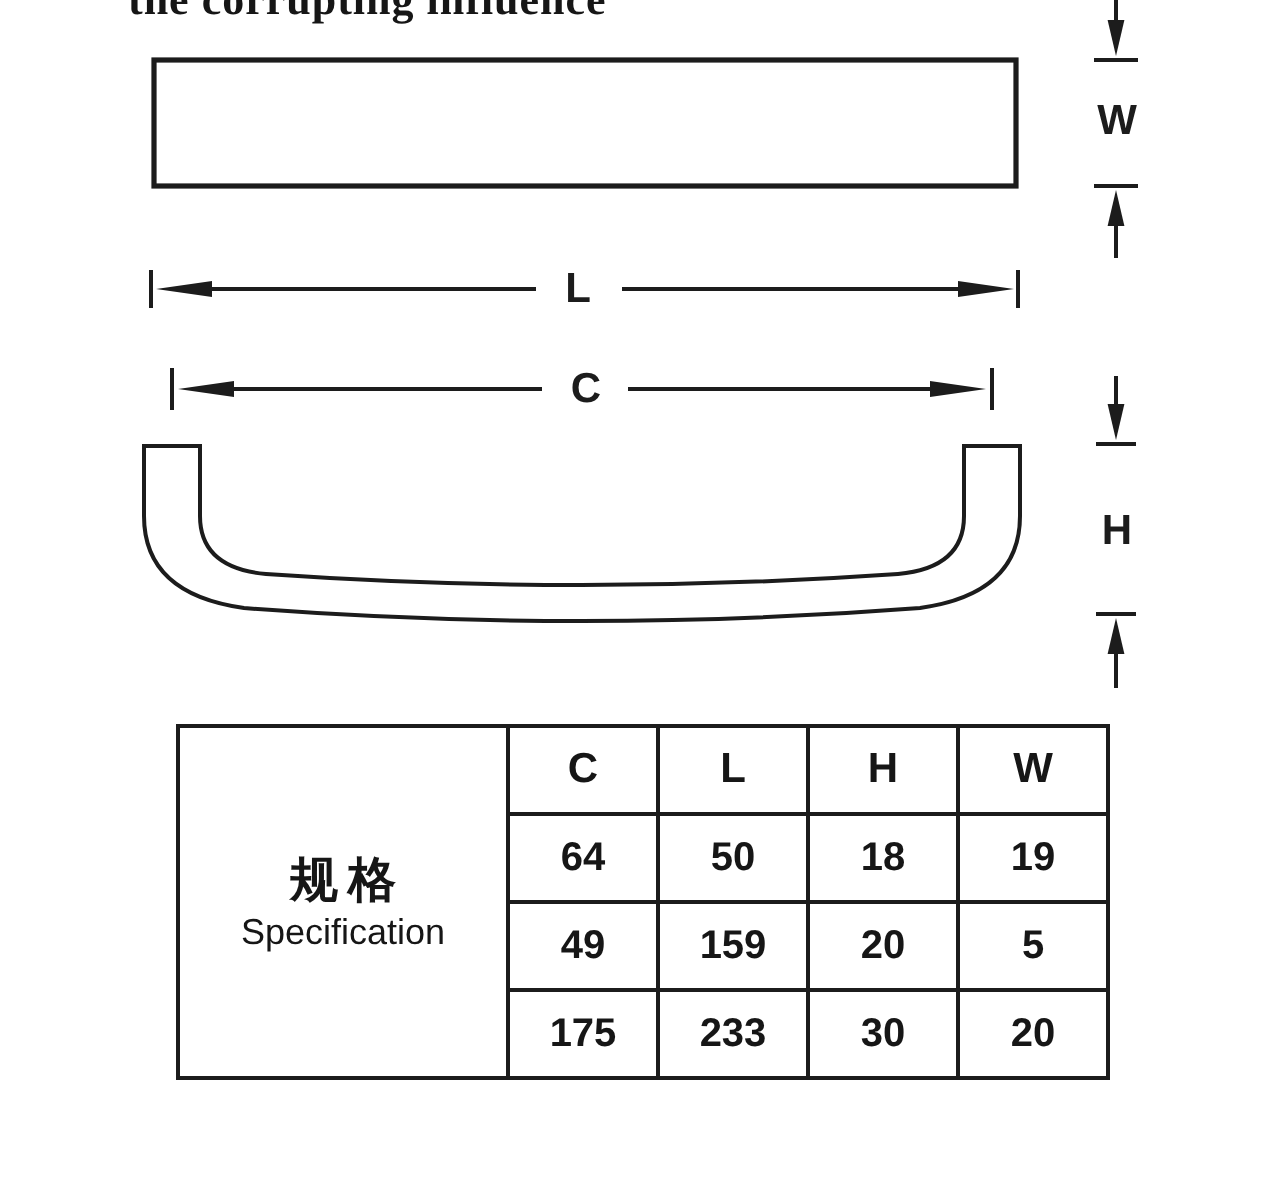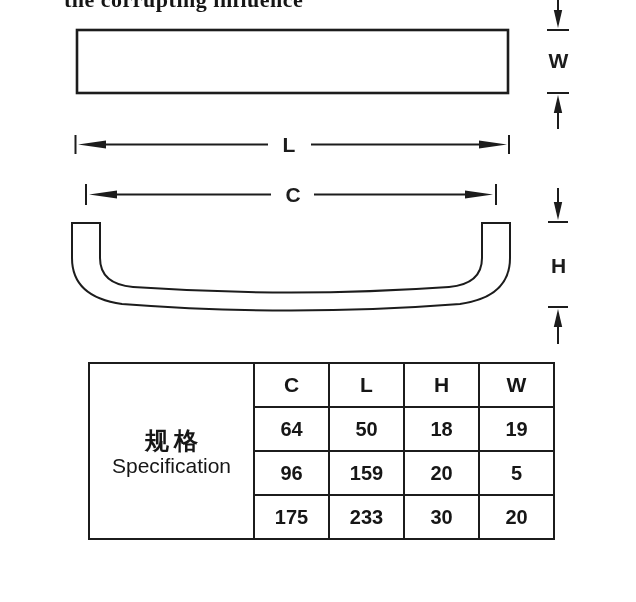--- a/index.html
+++ b/index.html
@@ -73,21 +73,21 @@
     font-weight: 700;
   }
   .row-header-cn {
     font-size: 24px;
     font-weight: 700;
     letter-spacing: 5px;
     text-indent: 5px;
     line-height: 30px;
   }
   .row-header-en {
-    font-size: 21px;
+    font-size: 18px;
     font-weight: 500;
     line-height: 20px;
   }
 </style>
 </head>
 <body>
 
 <div class="canvas">
 
   <div class="top-caption">the corrupting influence</div>
@@ -164,21 +164,21 @@
       <td class="data-col col-header">H</td>
       <td class="data-col col-header">W</td>
     </tr>
     <tr>
       <td class="data-col">64</td>
       <td class="data-col">50</td>
       <td class="data-col">18</td>
       <td class="data-col">19</td>
     </tr>
     <tr>
-      <td class="data-col">96</td>
+      <td class="data-col">49</td>
       <td class="data-col">159</td>
       <td class="data-col">20</td>
       <td class="data-col">5</td>
     </tr>
     <tr>
       <td class="data-col">175</td>
       <td class="data-col">233</td>
       <td class="data-col">30</td>
       <td class="data-col">20</td>
     </tr>

